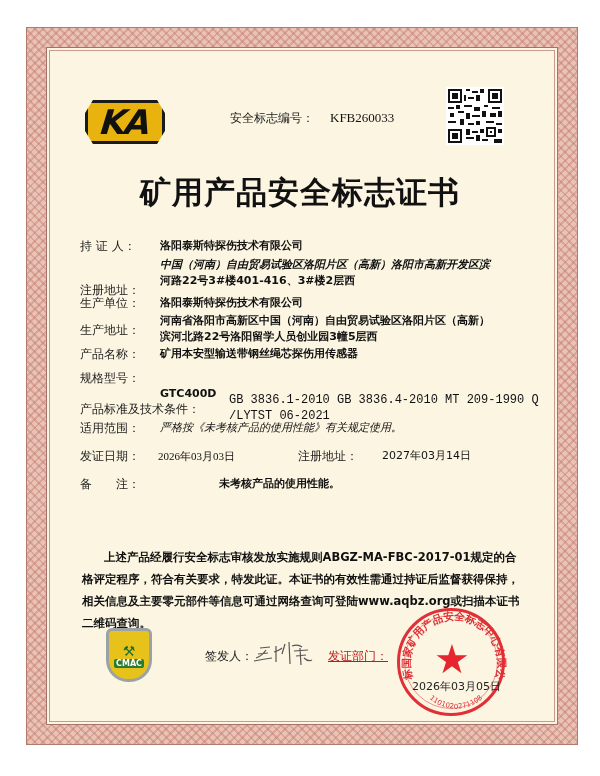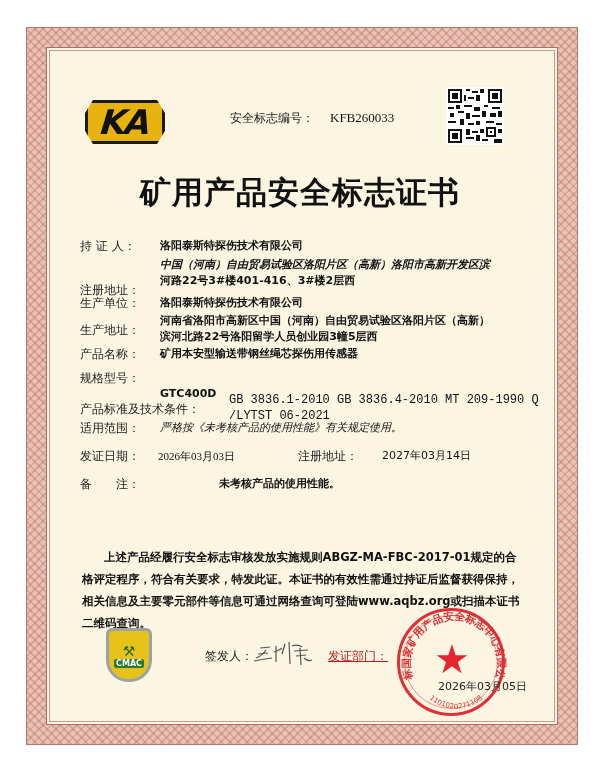--- a/index.html
+++ b/index.html
@@ -70,21 +70,21 @@
   .signature { left: 252px; top: 638px; width: 62px; height: 28px; }
   .dept-lbl { left: 328px; top: 648px; font-size: 12px; color: #b91c1c; text-decoration: underline; }
 
   .stamp {
     left: 397px; top: 608px; width: 108px; height: 108px;
     border: 3px solid #e02f35; border-radius: 50%;
   }
   .stamp-inner { position: absolute; inset: 4px; border: 1px solid rgba(224,47,53,0.5); border-radius: 50%; }
   .stamp-star { position: absolute; left: 34px; top: 28px; font-size: 40px; color: #e6262e; line-height: 40px; }
   .stamp-ring { position: absolute; left: -4px; top: -4px; width: 116px; height: 116px; }
-  .stamp-date { position: absolute; left: 12px; top: 68px; font-size: 11px; color: #222; white-space: nowrap; margin-left: 26px; }
+  .stamp-date { position: absolute; left: 12px; top: 68px; font-size: 11px; color: #222; white-space: nowrap; }
 </style>
 </head>
 <body>
 
 <div class="cert">
   <div class="cert-inner"></div>
 </div>
 
 <div class="abs ka-logo">
   <span>KA</span>

